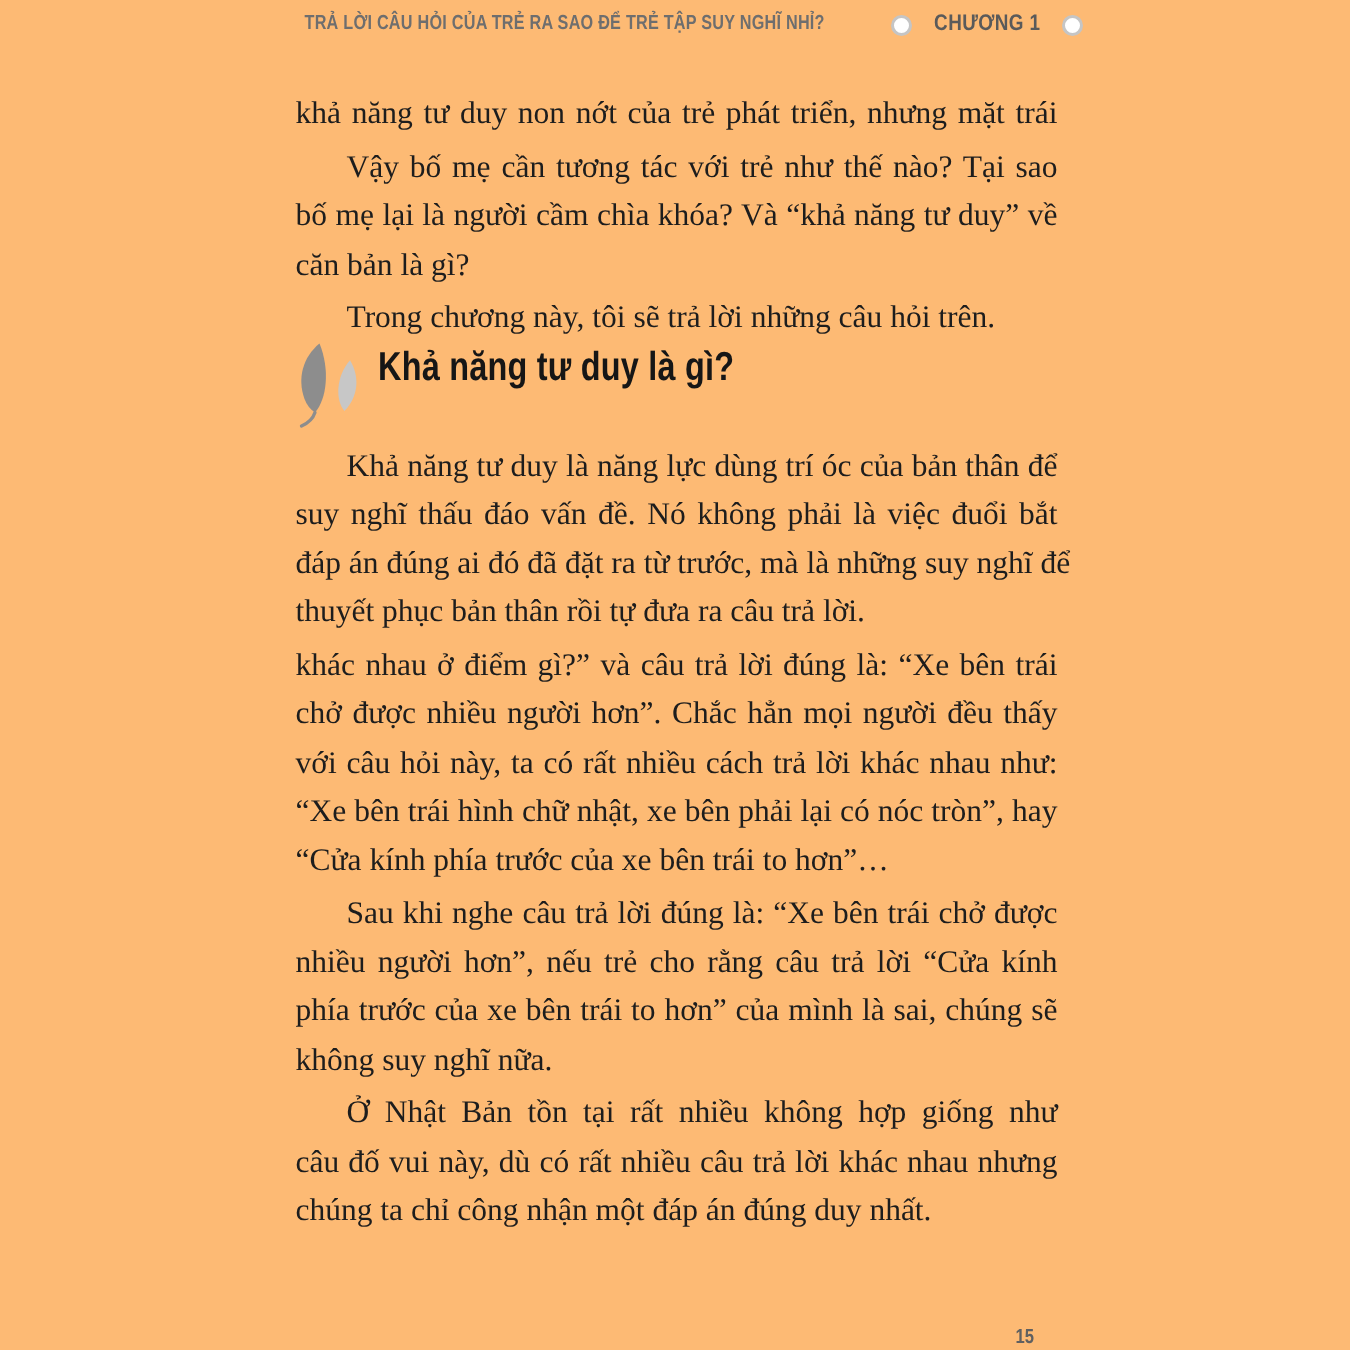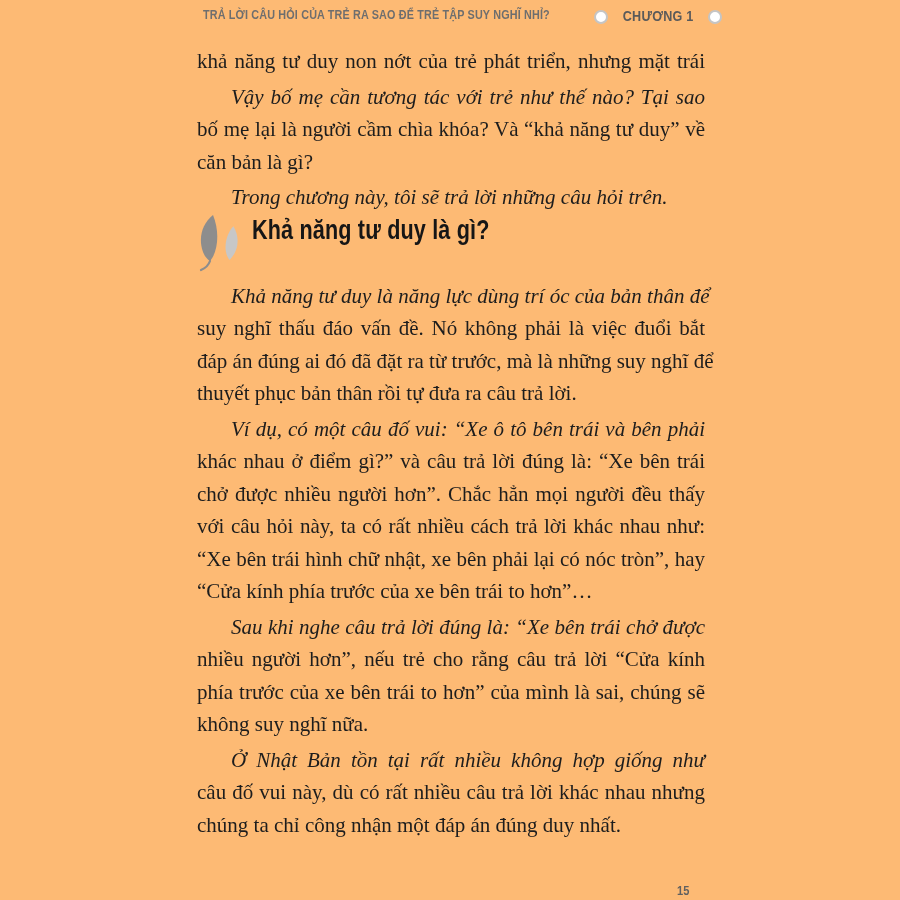--- a/index.html
+++ b/index.html
@@ -26,31 +26,31 @@
     box-sizing:border-box;background:#fff;
   }
   .chapter-label{
     font-family:"Liberation Sans", sans-serif;
     font-weight:bold;font-size:15px;color:#5a5a5a;white-space:nowrap;
     transform:scaleX(0.84);transform-origin:center;letter-spacing:0.3px;
   }
 
   
   .body-col{
-    position:absolute;left:197px;top:45px;width:508px;
+    position:absolute;left:197px;top:59px;width:508px;
     font-size:21px;line-height:32.5px;color:#1d1d1d;
   }
   .para{margin:3px 0 0 0;}
   .para:first-child{margin-top:0;}
   .line{
     text-align:justify;text-align-last:justify;
     white-space:nowrap;height:32.5px;overflow:visible;
   }
   .line.last{text-align-last:left;}
-  .line.indent{padding-left:34px;font-style:italic;}
+  .line.indent{padding-left:34px;}
 
   
   .section-heading{
     display:flex;align-items:flex-start;gap:10px;
     height:62px;margin:0 0 4px 0;
   }
   .leaf-icon{width:44px;height:58px;flex:0 0 auto;margin-left:1px;}
   .heading-text{
     margin:0;font-family:"Liberation Sans", sans-serif;
     font-weight:bold;font-size:27px;color:#161616;white-space:nowrap;
@@ -104,21 +104,20 @@
     </div>
 
     <div class="para">
       <div class="line indent">Khả năng tư duy là năng lực dùng trí óc của bản thân để</div>
       <div class="line">suy nghĩ thấu đáo vấn đề. Nó không phải là việc đuổi bắt</div>
       <div class="line">đáp án đúng ai đó đã đặt ra từ trước, mà là những suy nghĩ để</div>
       <div class="line last">thuyết phục bản thân rồi tự đưa ra câu trả lời.</div>
     </div>
 
     <div class="para">
-      <div class="line indent">Ví dụ, có một câu đố vui: “Xe ô tô bên trái và bên phải</div>
       <div class="line">khác nhau ở điểm gì?” và câu trả lời đúng là: “Xe bên trái</div>
       <div class="line">chở được nhiều người hơn”. Chắc hẳn mọi người đều thấy</div>
       <div class="line">với câu hỏi này, ta có rất nhiều cách trả lời khác nhau như:</div>
       <div class="line">“Xe bên trái hình chữ nhật, xe bên phải lại có nóc tròn”, hay</div>
       <div class="line last">“Cửa kính phía trước của xe bên trái to hơn”…</div>
     </div>
 
     <div class="para">
       <div class="line indent">Sau khi nghe câu trả lời đúng là: “Xe bên trái chở được</div>
       <div class="line">nhiều người hơn”, nếu trẻ cho rằng câu trả lời “Cửa kính</div>

